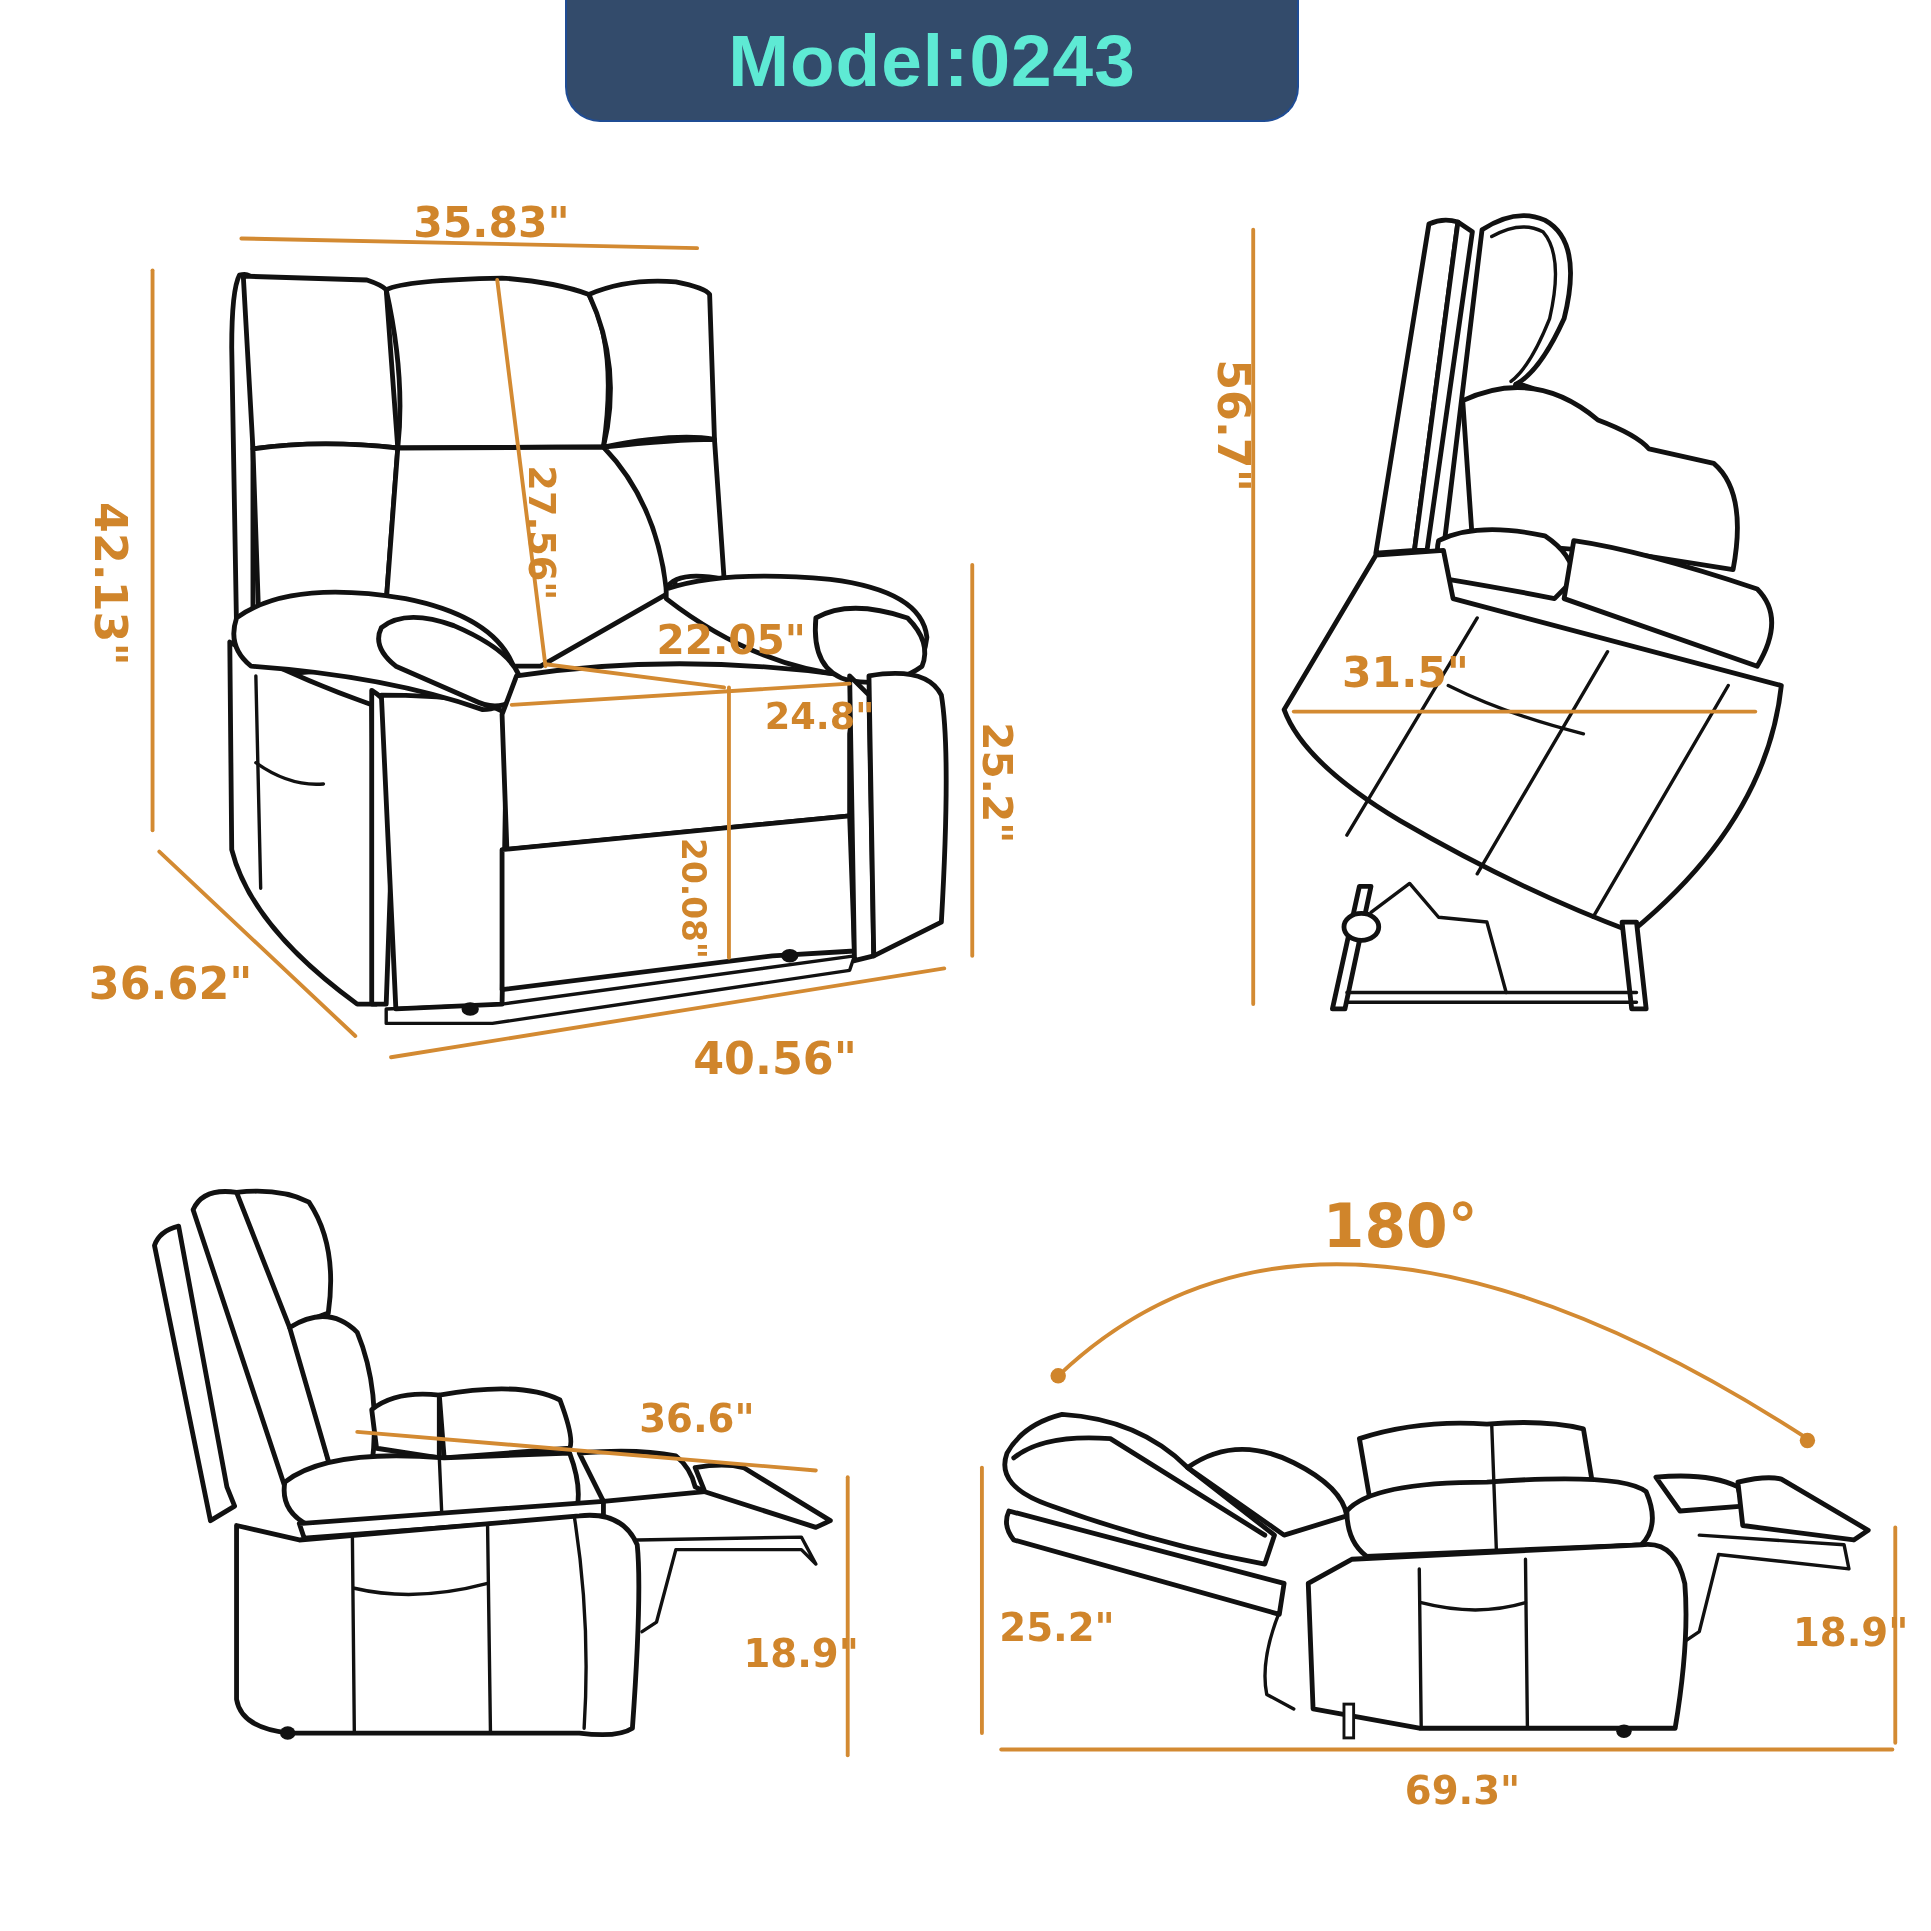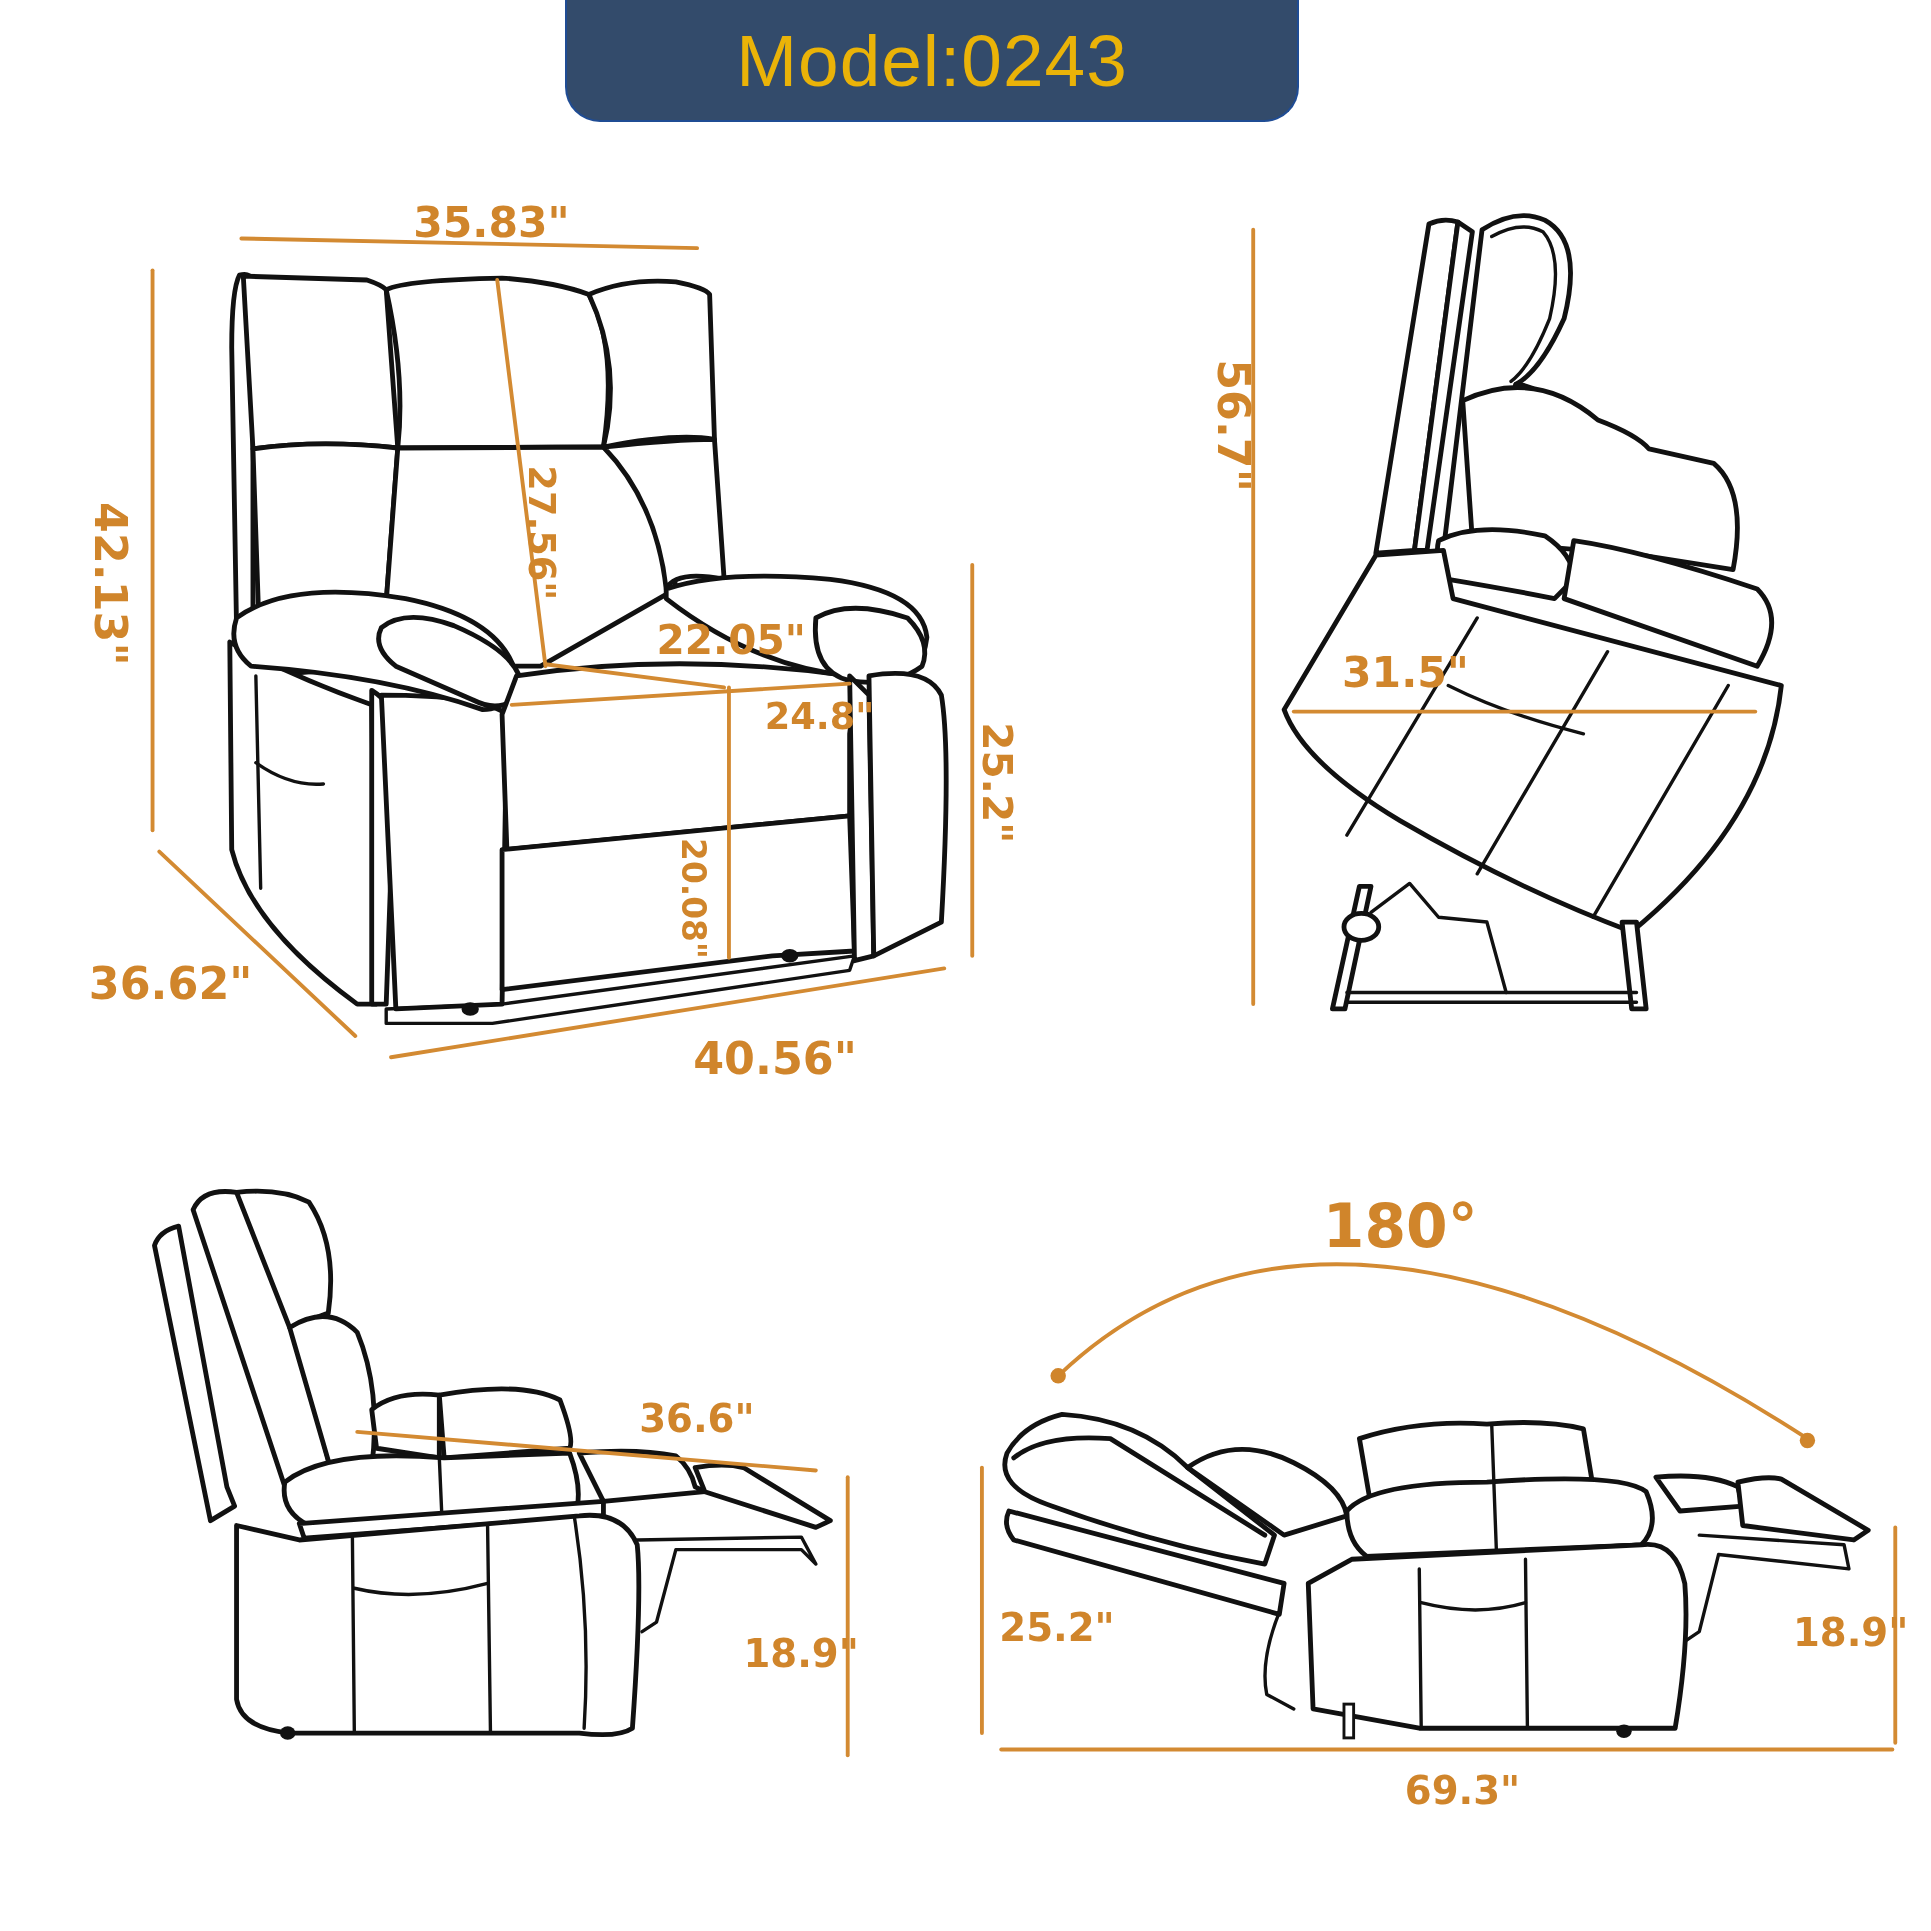--- a/index.html
+++ b/index.html
@@ -2,21 +2,21 @@
 <html><head>
 <meta charset="utf-8">
 <style>
   html, body { margin: 0; padding: 0; background: #ffffff; }
   body { width: 1931px; height: 1931px; position: relative; overflow: hidden;
          font-family: "DejaVu Sans", "Liberation Sans", sans-serif; }
   .banner { position: absolute; left: 565px; top: -19.3px; width: 734px; height: 141px;
             background: #334b6b; border: 2.9px solid #1f4c94; border-top: none;
             border-radius: 0 0 35px 35px; box-sizing: border-box;
             display: flex; align-items: center; justify-content: center; padding-top: 21px; }
-  .banner-title { color: #eab308; font-family: "Liberation Sans", sans-serif; font-weight: 400;
+  .banner-title { color: #5eead4; font-family: "Liberation Sans", sans-serif; font-weight: 700;
                   font-size: 73px; letter-spacing: 1px; }
   svg.canvas { position: absolute; left: 0; top: 0; }
   .dim { fill: #d0852b; font-family: "DejaVu Sans", sans-serif; font-weight: 600; }
   .dimline { stroke: #d38a32; stroke-width: 4; fill: none; stroke-linecap: round; }
   .ink { stroke: #111; stroke-width: 5; fill: #fff; stroke-linejoin: round; stroke-linecap: round; }
   .ink-thin { stroke: #111; stroke-width: 3.5; fill: none; stroke-linejoin: round; stroke-linecap: round; }
   .foot { fill: #111; }
 </style>
 </head>
 <body>

